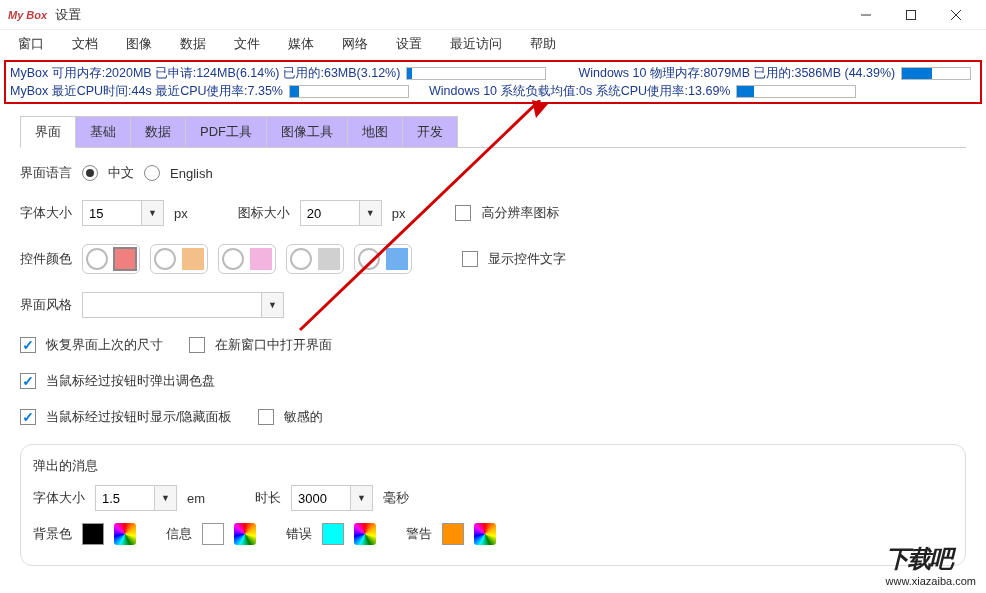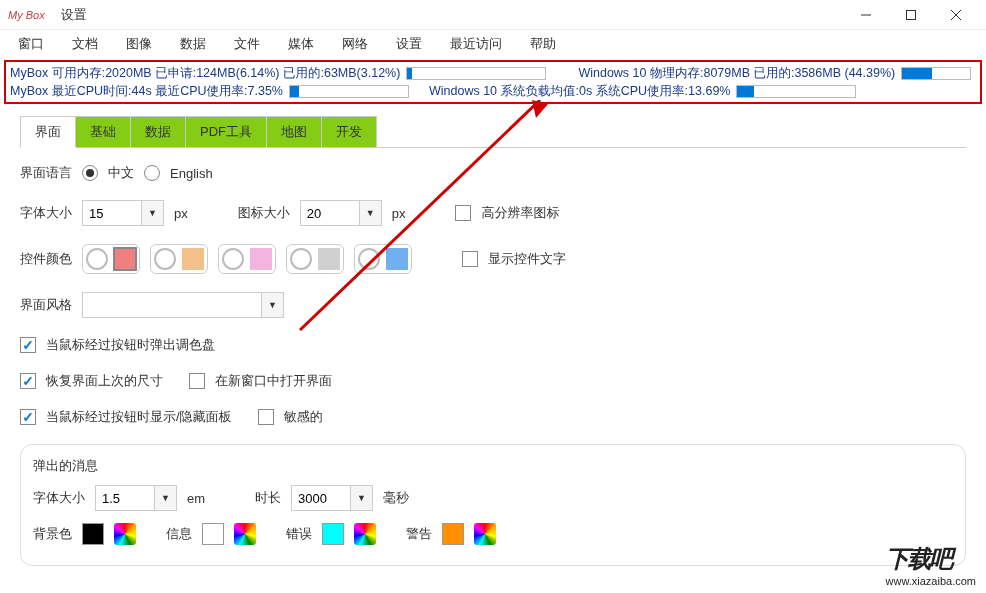--- a/index.html
+++ b/index.html
@@ -1,32 +1,32 @@
 <!DOCTYPE html>
 <html><head>
 <meta charset="utf-8">
 <style>
 * { box-sizing: border-box; margin: 0; padding: 0; }
 body { font-family: "Microsoft YaHei", sans-serif; font-size: 13px; color: #333; background: #fff; width: 986px; height: 593px; position: relative; overflow: hidden; }
 .titlebar { height: 30px; display: flex; align-items: center; padding: 0 8px; border-bottom: 1px solid #eee; }
-.titlebar .logo { color: #c04040; font-style: italic; font-size: 11px; margin-right: 16px; }
+.titlebar .logo { color: #c04040; font-style: italic; font-size: 11px; margin-right: 8px; font-weight: bold; }
 .titlebar .title { flex: 1; }
 .win-controls { display: flex; }
 .win-btn { width: 45px; height: 28px; display: flex; align-items: center; justify-content: center; cursor: pointer; }
 .win-btn svg { width: 10px; height: 10px; }
 .menubar { height: 28px; display: flex; align-items: center; padding: 0 18px; gap: 28px; }
 .menubar span { cursor: pointer; }
 .statusbox { border: 2px solid #d00000; margin: 2px 4px; padding: 2px 4px; font-size: 12.5px; color: #1a3a8a; }
 .status-row { display: flex; align-items: center; gap: 6px; height: 18px; }
 .progress { height: 13px; border: 1px solid #bbb; background: #fff; position: relative; display: inline-block; }
 .progress-fill { position: absolute; left: 0; top: 0; bottom: 0; background: #0078d7; }
 .arrow-container { position: absolute; top: 100px; left: 280px; width: 450px; height: 260px; pointer-events: none; z-index: 10; }
 .content { padding: 10px 20px; }
 .tabs { display: flex; border-bottom: 1px solid #ccc; margin-bottom: 16px; }
-.tab { padding: 6px 14px; border: 1px solid #ccc; border-bottom: none; background: #84cc16; cursor: pointer; margin-right: -1px; }
+.tab { padding: 6px 14px; border: 1px solid #ccc; border-bottom: none; background: #c4b5fd; cursor: pointer; margin-right: -1px; }
 .tab.active { background: #fff; border-bottom: 1px solid #fff; margin-bottom: -1px; }
 .row { display: flex; align-items: center; gap: 10px; margin-bottom: 18px; }
 .radio { width: 16px; height: 16px; border: 1px solid #888; border-radius: 50%; display: inline-flex; align-items: center; justify-content: center; cursor: pointer; }
 .radio.checked::after { content: ""; width: 8px; height: 8px; background: #333; border-radius: 50%; }
 .combo { display: flex; align-items: center; }
 .combo input { width: 60px; height: 26px; border: 1px solid #ccc; padding: 0 6px; font-size: 13px; }
 .combo .dd { width: 22px; height: 26px; border: 1px solid #ccc; border-left: none; background: #f5f5f5; display: flex; align-items: center; justify-content: center; cursor: pointer; font-size: 9px; }
 .wide input { width: 180px; }
 .checkbox { width: 16px; height: 16px; border: 1px solid #888; display: inline-flex; align-items: center; justify-content: center; cursor: pointer; background: #fff; }
 .checkbox.checked { background: #fff; }
@@ -109,20 +109,21 @@
   <line x1="260" y1="0" x2="20" y2="230" stroke="#d00000" stroke-width="3"></line>
   <polygon points="268,0 252,-4 256,14" fill="#d00000" transform="translate(0,4)"></polygon>
 </svg>
 
 <div class="content">
   <div class="tabs">
     <div class="tab active">界面</div>
     <div class="tab">基础</div>
     <div class="tab">数据</div>
     <div class="tab">PDF工具</div>
+    <div class="tab">图像工具</div>
     <div class="tab">地图</div>
     <div class="tab">开发</div>
   </div>
 
   <div class="row">
     <span>界面语言</span>
     <span class="radio checked"></span>
     <span>中文</span>
     <span class="radio"></span>
     <span>English</span>
@@ -177,29 +178,29 @@
   <div class="row">
     <span>界面风格</span>
     <span class="combo wide">
         <input value="" style="">
         <span class="dd">▼</span>
       </span>
   </div>
 
   <div class="row">
     <span class="checkbox checked"></span>
-    <span>当鼠标经过按钮时弹出调色盘</span>
-  </div>
-
-  <div class="row">
-    <span class="checkbox checked"></span>
     <span>恢复界面上次的尺寸</span>
     <span style="width:6px"></span>
     <span class="checkbox"></span>
     <span>在新窗口中打开界面</span>
+  </div>
+
+  <div class="row">
+    <span class="checkbox checked"></span>
+    <span>当鼠标经过按钮时弹出调色盘</span>
   </div>
 
   <div class="row">
     <span class="checkbox checked"></span>
     <span>当鼠标经过按钮时显示/隐藏面板</span>
     <span style="width:6px"></span>
     <span class="checkbox"></span>
     <span>敏感的</span>
   </div>
 

